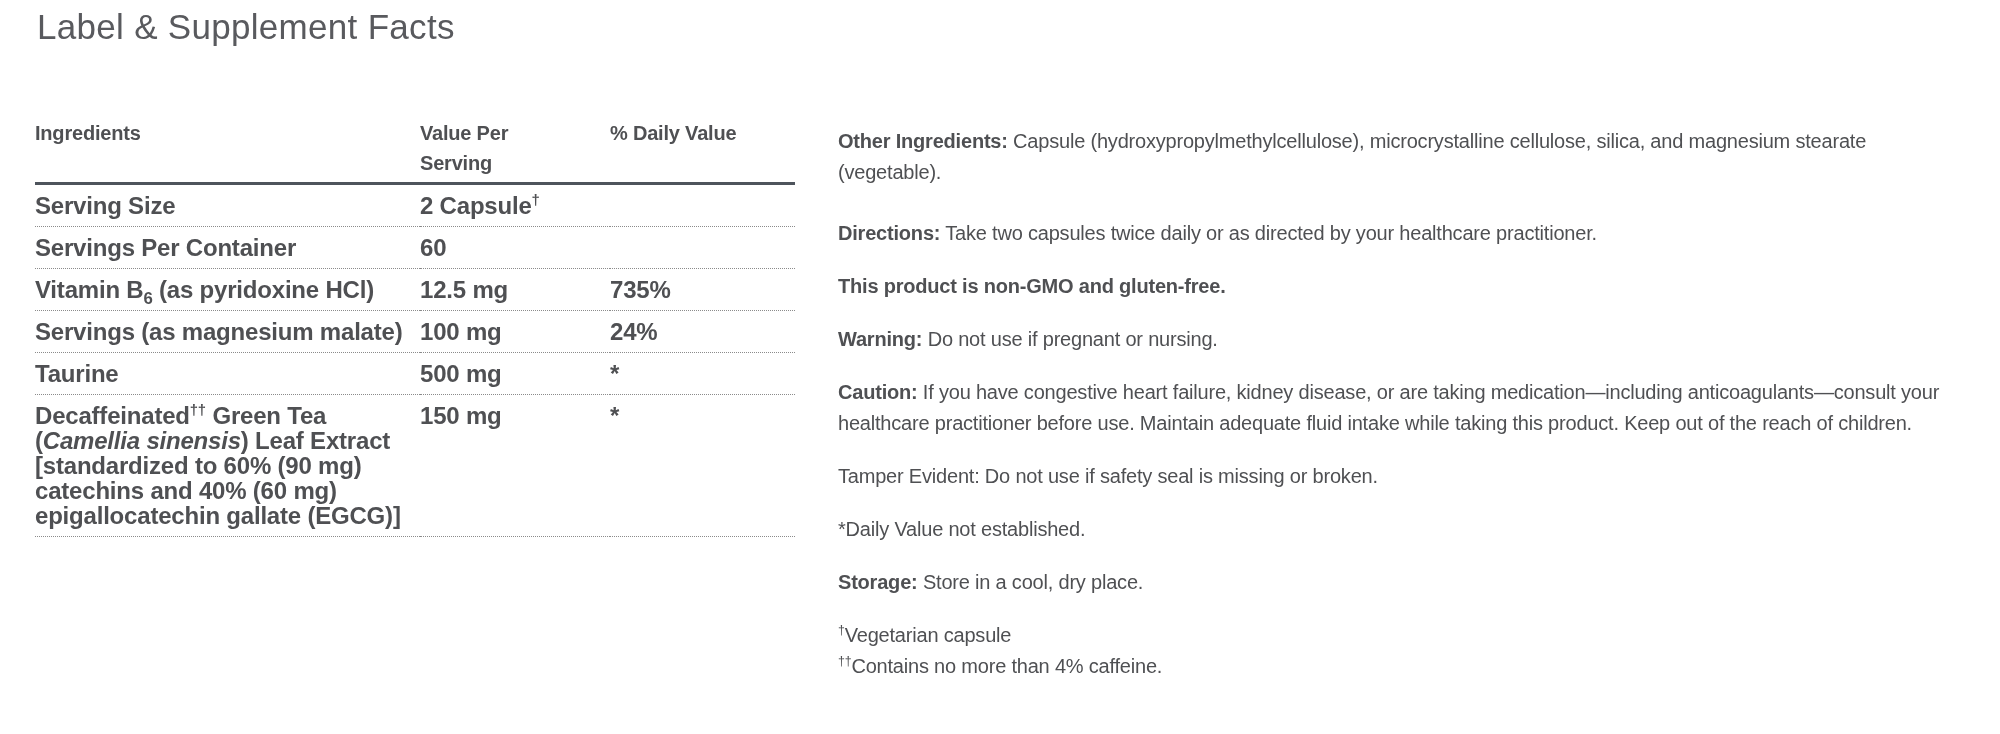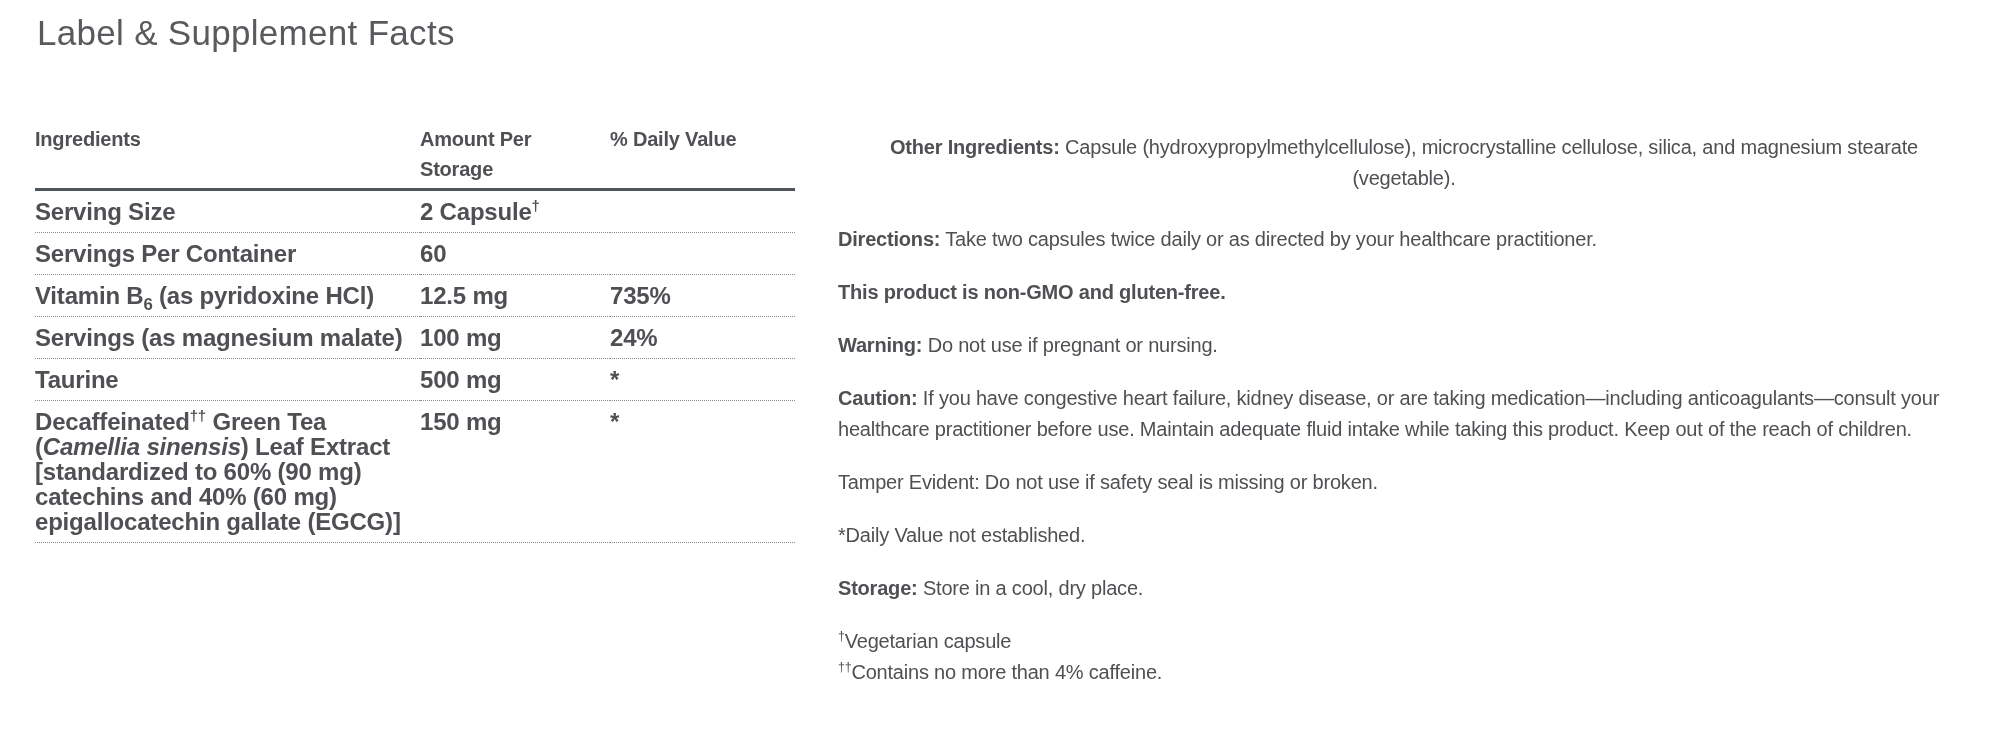--- a/index.html
+++ b/index.html
@@ -10,21 +10,21 @@
     --bg:#ffffff;
   }
   *{box-sizing:border-box;}
   html,body{margin:0;padding:0;}
   body{
     width:2000px;height:734px;overflow:hidden;
     background:var(--bg);
     font-family:"Liberation Sans", sans-serif;
     color:var(--text);
   }
-  .page{padding:12px 30px 0 35px;}
+  .page{padding:6px 30px 0 35px;}
   h1.page-title{
     margin:0;padding:0 0 0 2px;
     font-size:35px;line-height:42px;
     font-weight:300;
     color:var(--title);
     letter-spacing:0.3px;
   }
   .columns{display:flex;align-items:flex-start;margin-top:70px;}
   
   table.facts{
@@ -52,39 +52,39 @@
     font-weight:bold;
   }
   td.col-ingredient{padding-right:5px;}
   
   .info{flex:1;margin-left:43px;padding-top:8px;}
   .info p{
     margin:0 0 22px 0;
     font-size:20px;line-height:31px;
     letter-spacing:-0.2px;
   }
-  .info p:first-child{margin-bottom:30px;text-align:center;}
+  .info p:first-child{margin-bottom:30px;}
   .b{font-weight:700;}
   .i{font-style:italic;}
   sup{font-size:62%;line-height:0;}
   sub{font-size:70%;line-height:0;}
 </style>
 </head>
 <body>
 
 <div class="page">
   <h1 class="page-title">Label &amp; Supplement Facts</h1>
 
   <div class="columns">
 
     <table class="facts">
       <thead>
         <tr>
           <th class="c1">Ingredients</th>
-          <th class="c2"><span class="hdr-narrow">Amount Per Storage</span></th>
+          <th class="c2"><span class="hdr-narrow">Value Per Serving</span></th>
           <th class="c3">% Daily Value</th>
         </tr>
       </thead>
       <tbody>
           <tr>
             <td class="col-ingredient"><span>Serving Size</span></td>
             <td><span>2 Capsule</span><sup>†</sup></td>
             <td></td>
           </tr>
           <tr>

